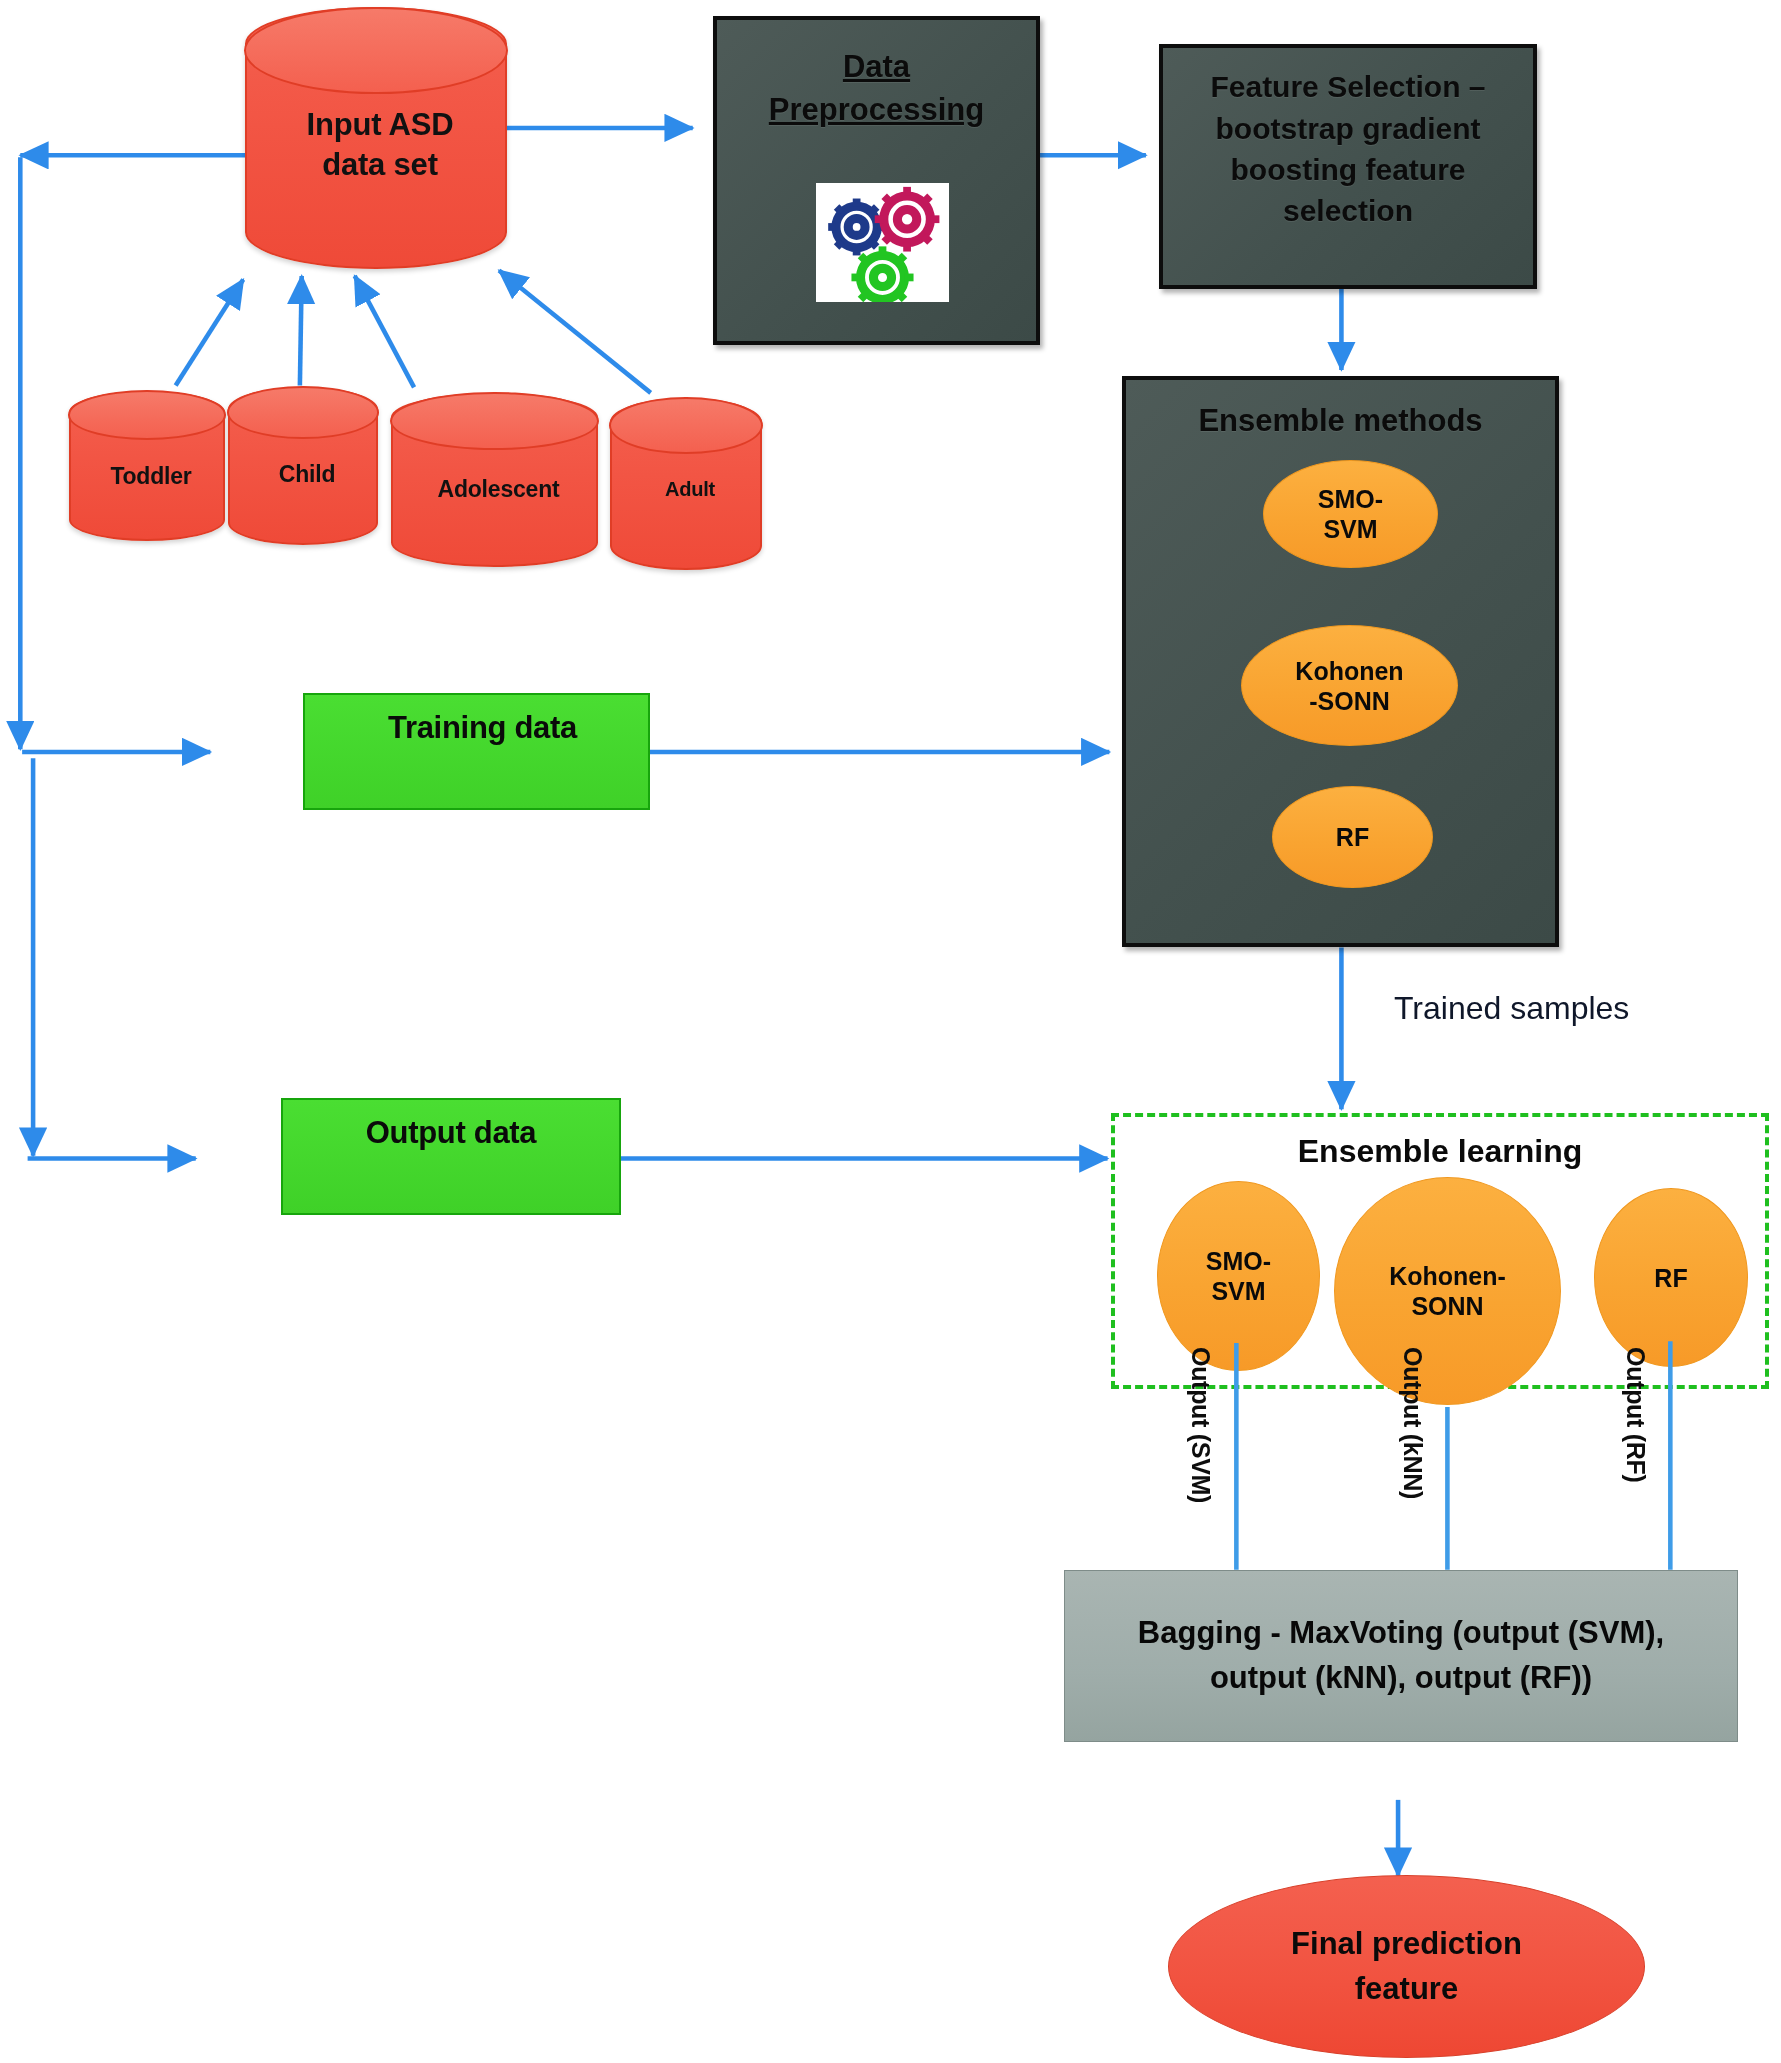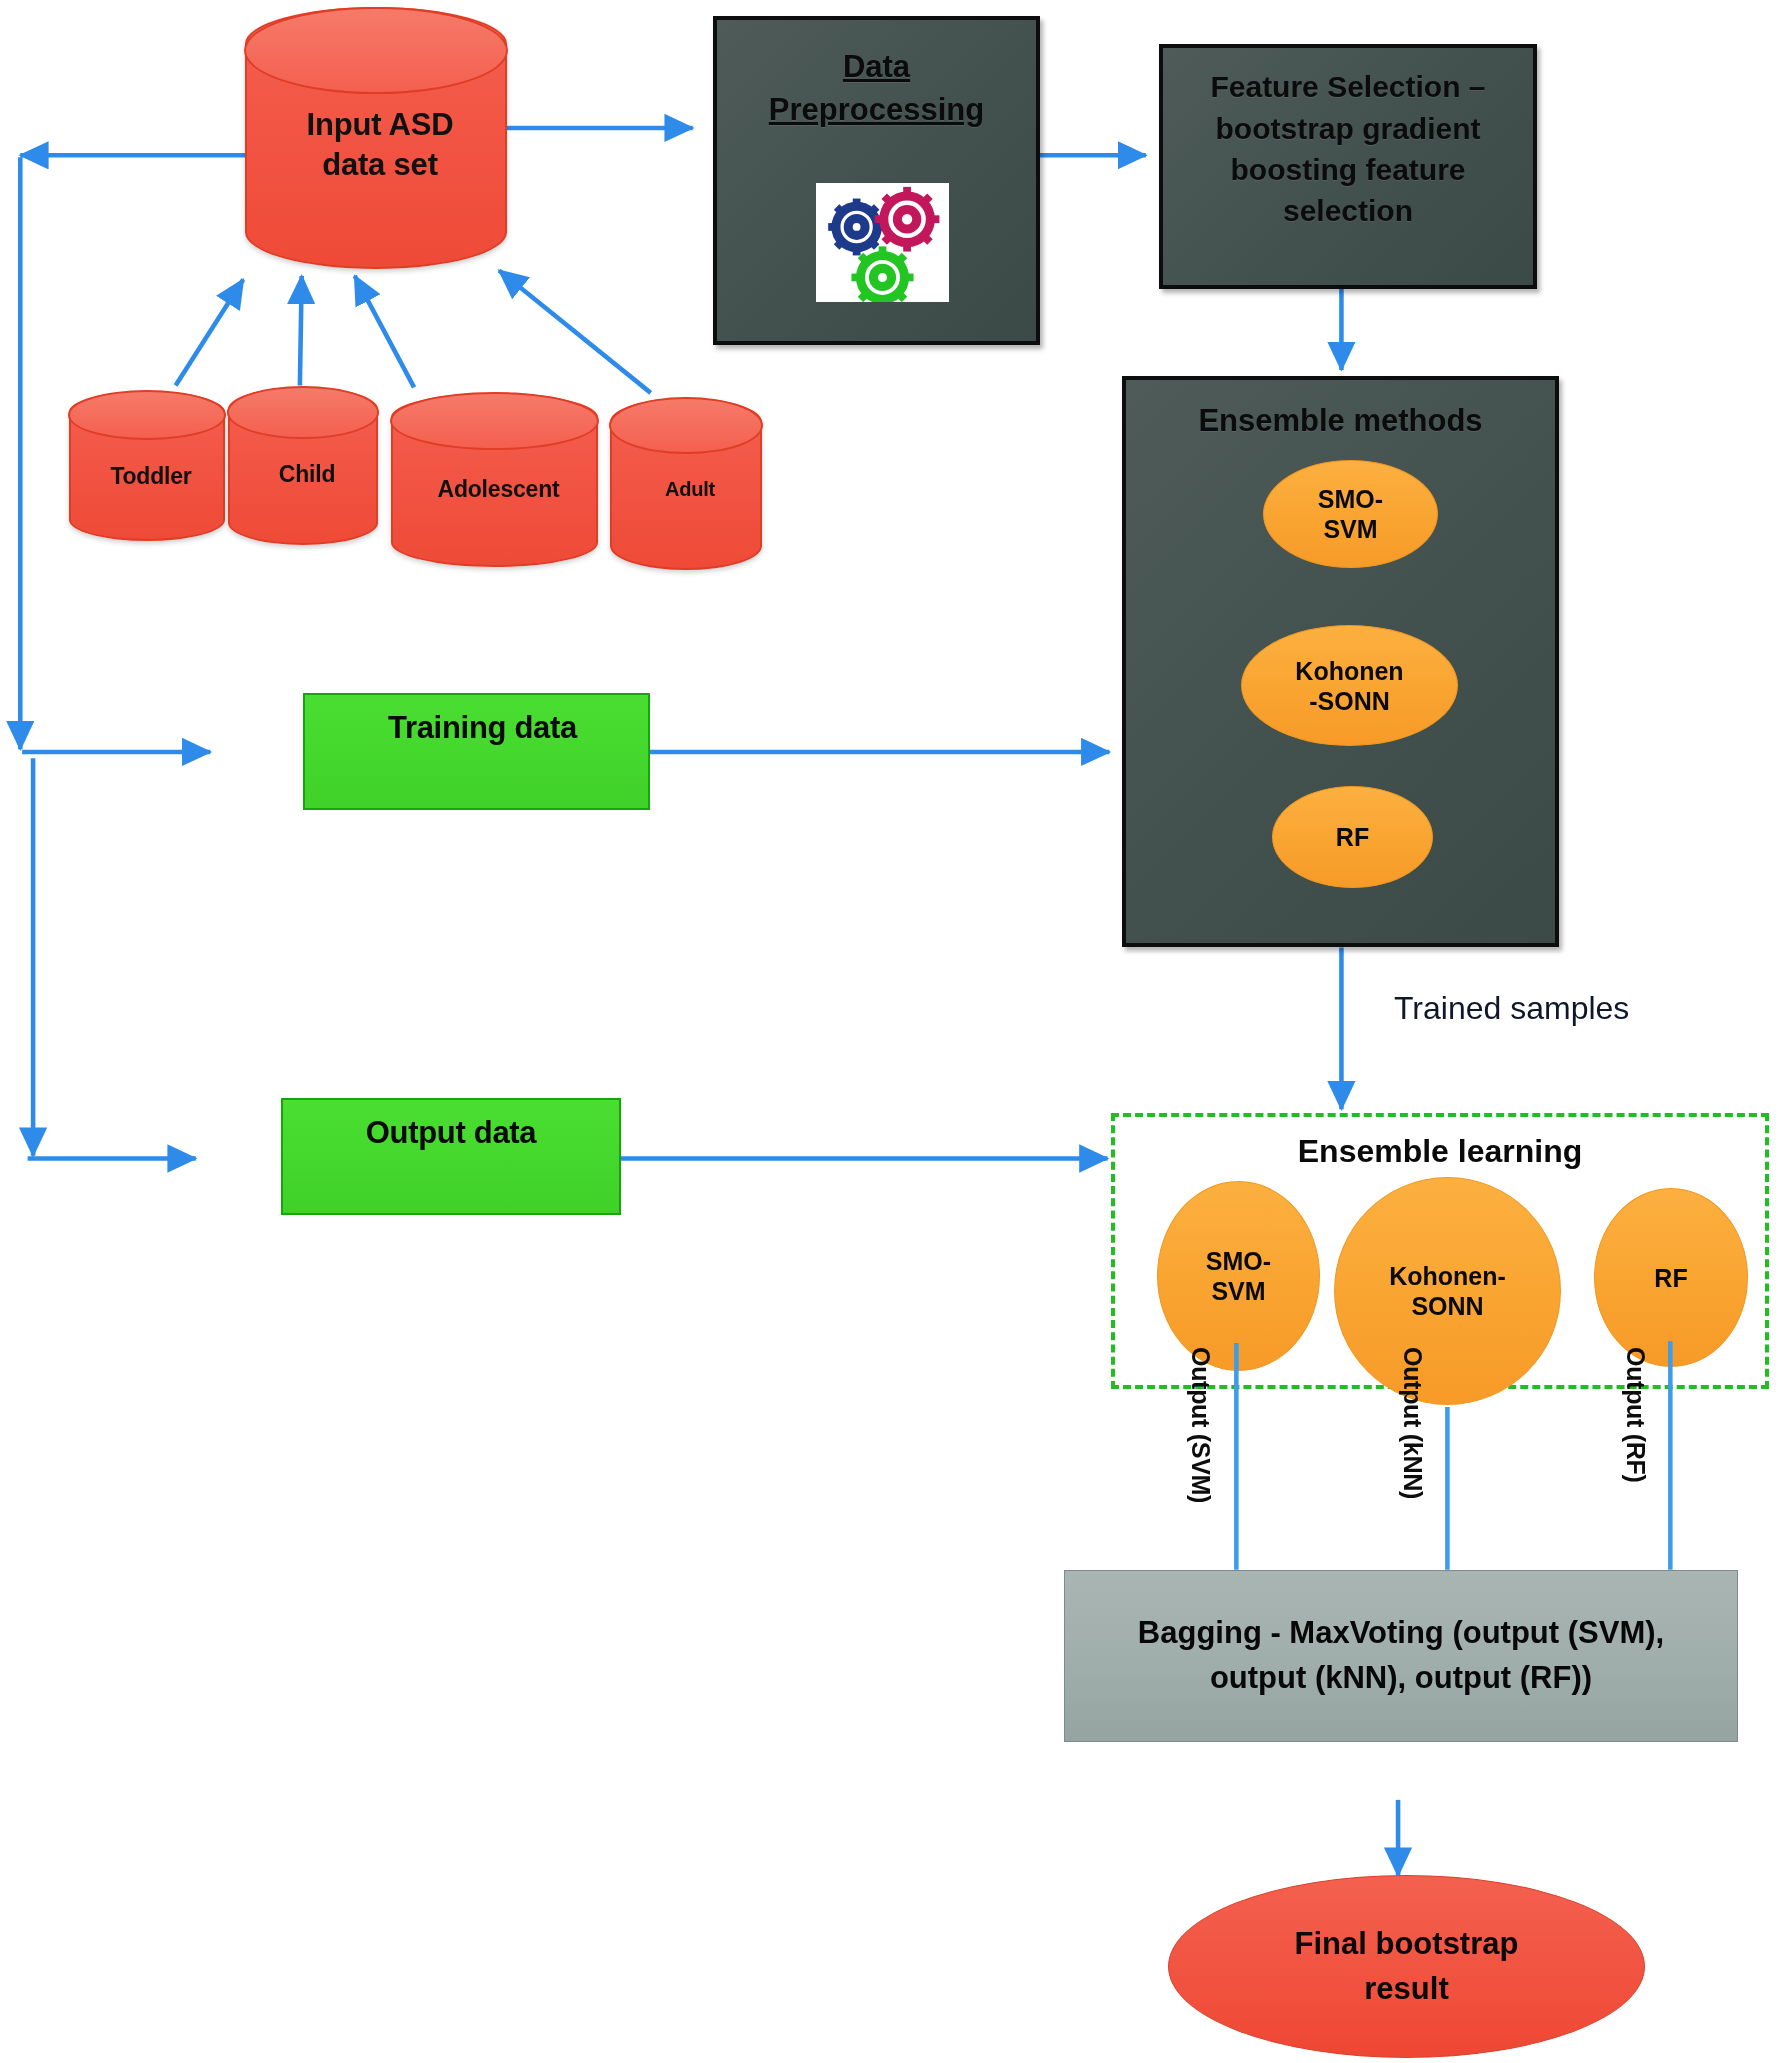--- a/index.html
+++ b/index.html
@@ -376,19 +376,19 @@
 
   <div class="greybox" style="left:1064px;top:1570px;width:674px;height:172px;font-size:31px;">
     <div>
       <div>Bagging - MaxVoting (output (SVM),</div>
       <div>output (kNN), output (RF))</div>
     </div>
   </div>
 
   <div class="redoval" style="left:1168px;top:1875px;width:475px;height:181px;font-size:31px;">
     <div>
-      <div>Final bootstrap</div>
-      <div>result</div>
+      <div>Final prediction</div>
+      <div>feature</div>
     </div>
   </div>
 
 </div>
 
 
 </body></html>

